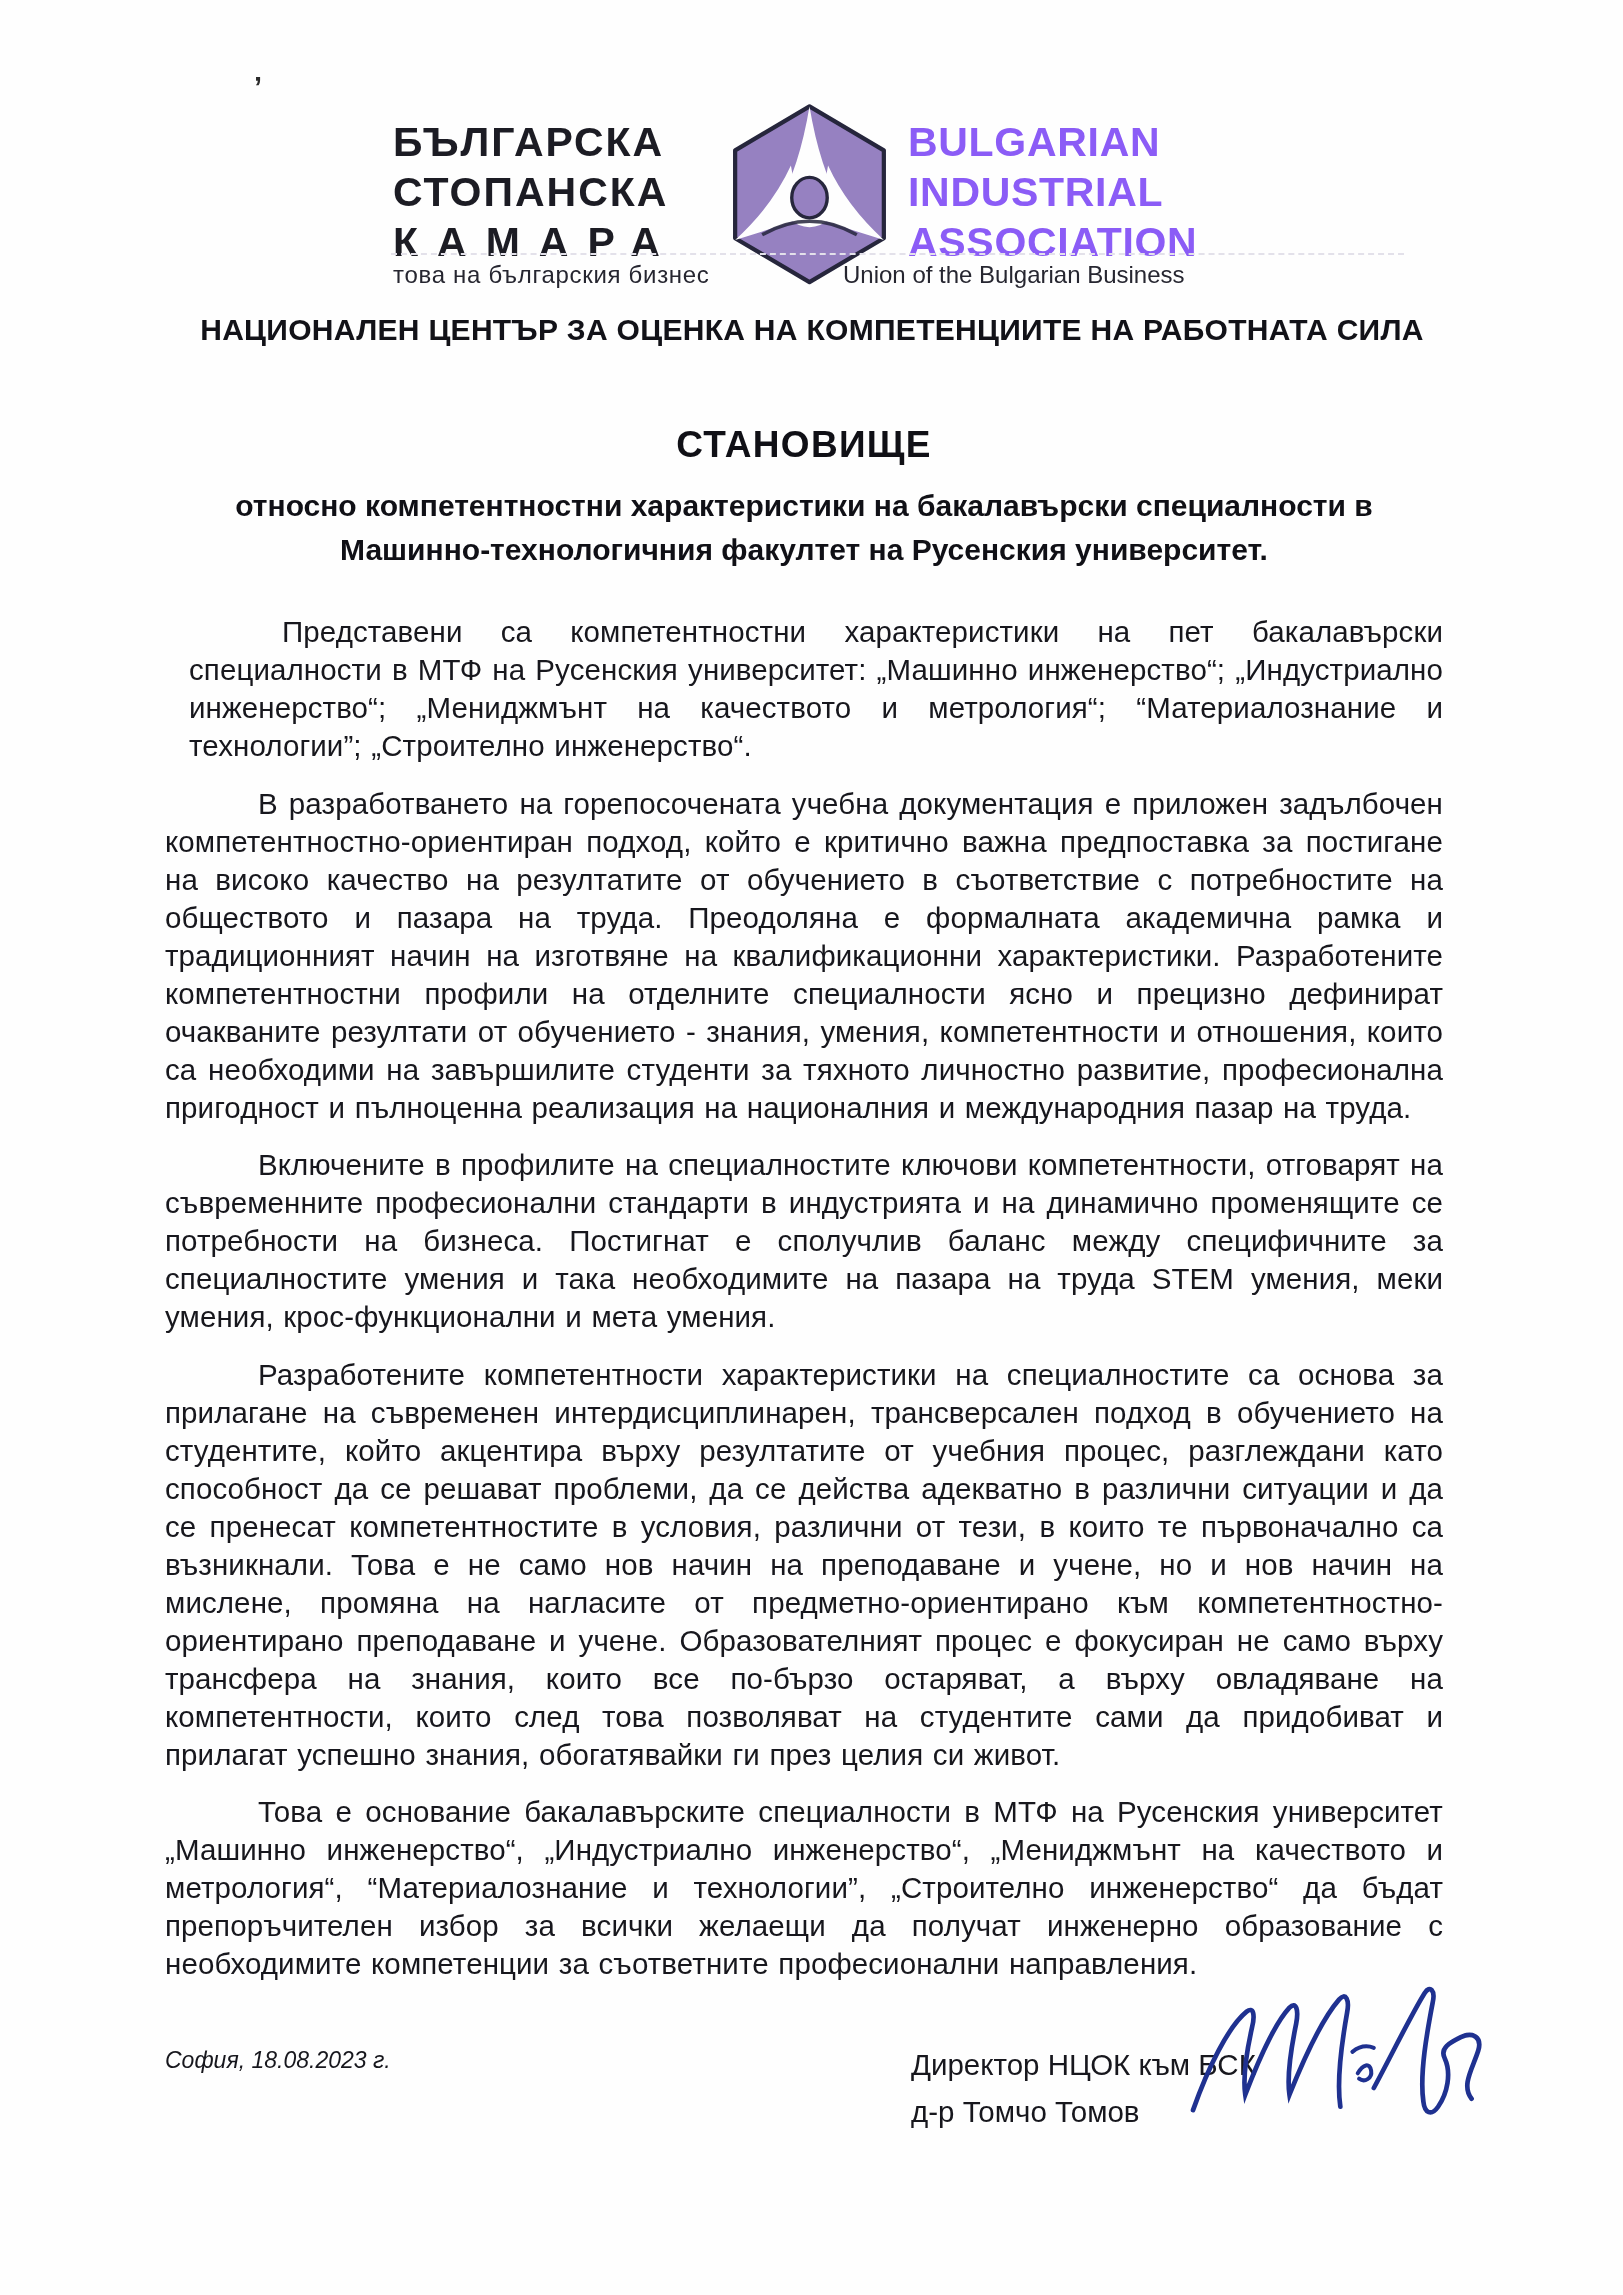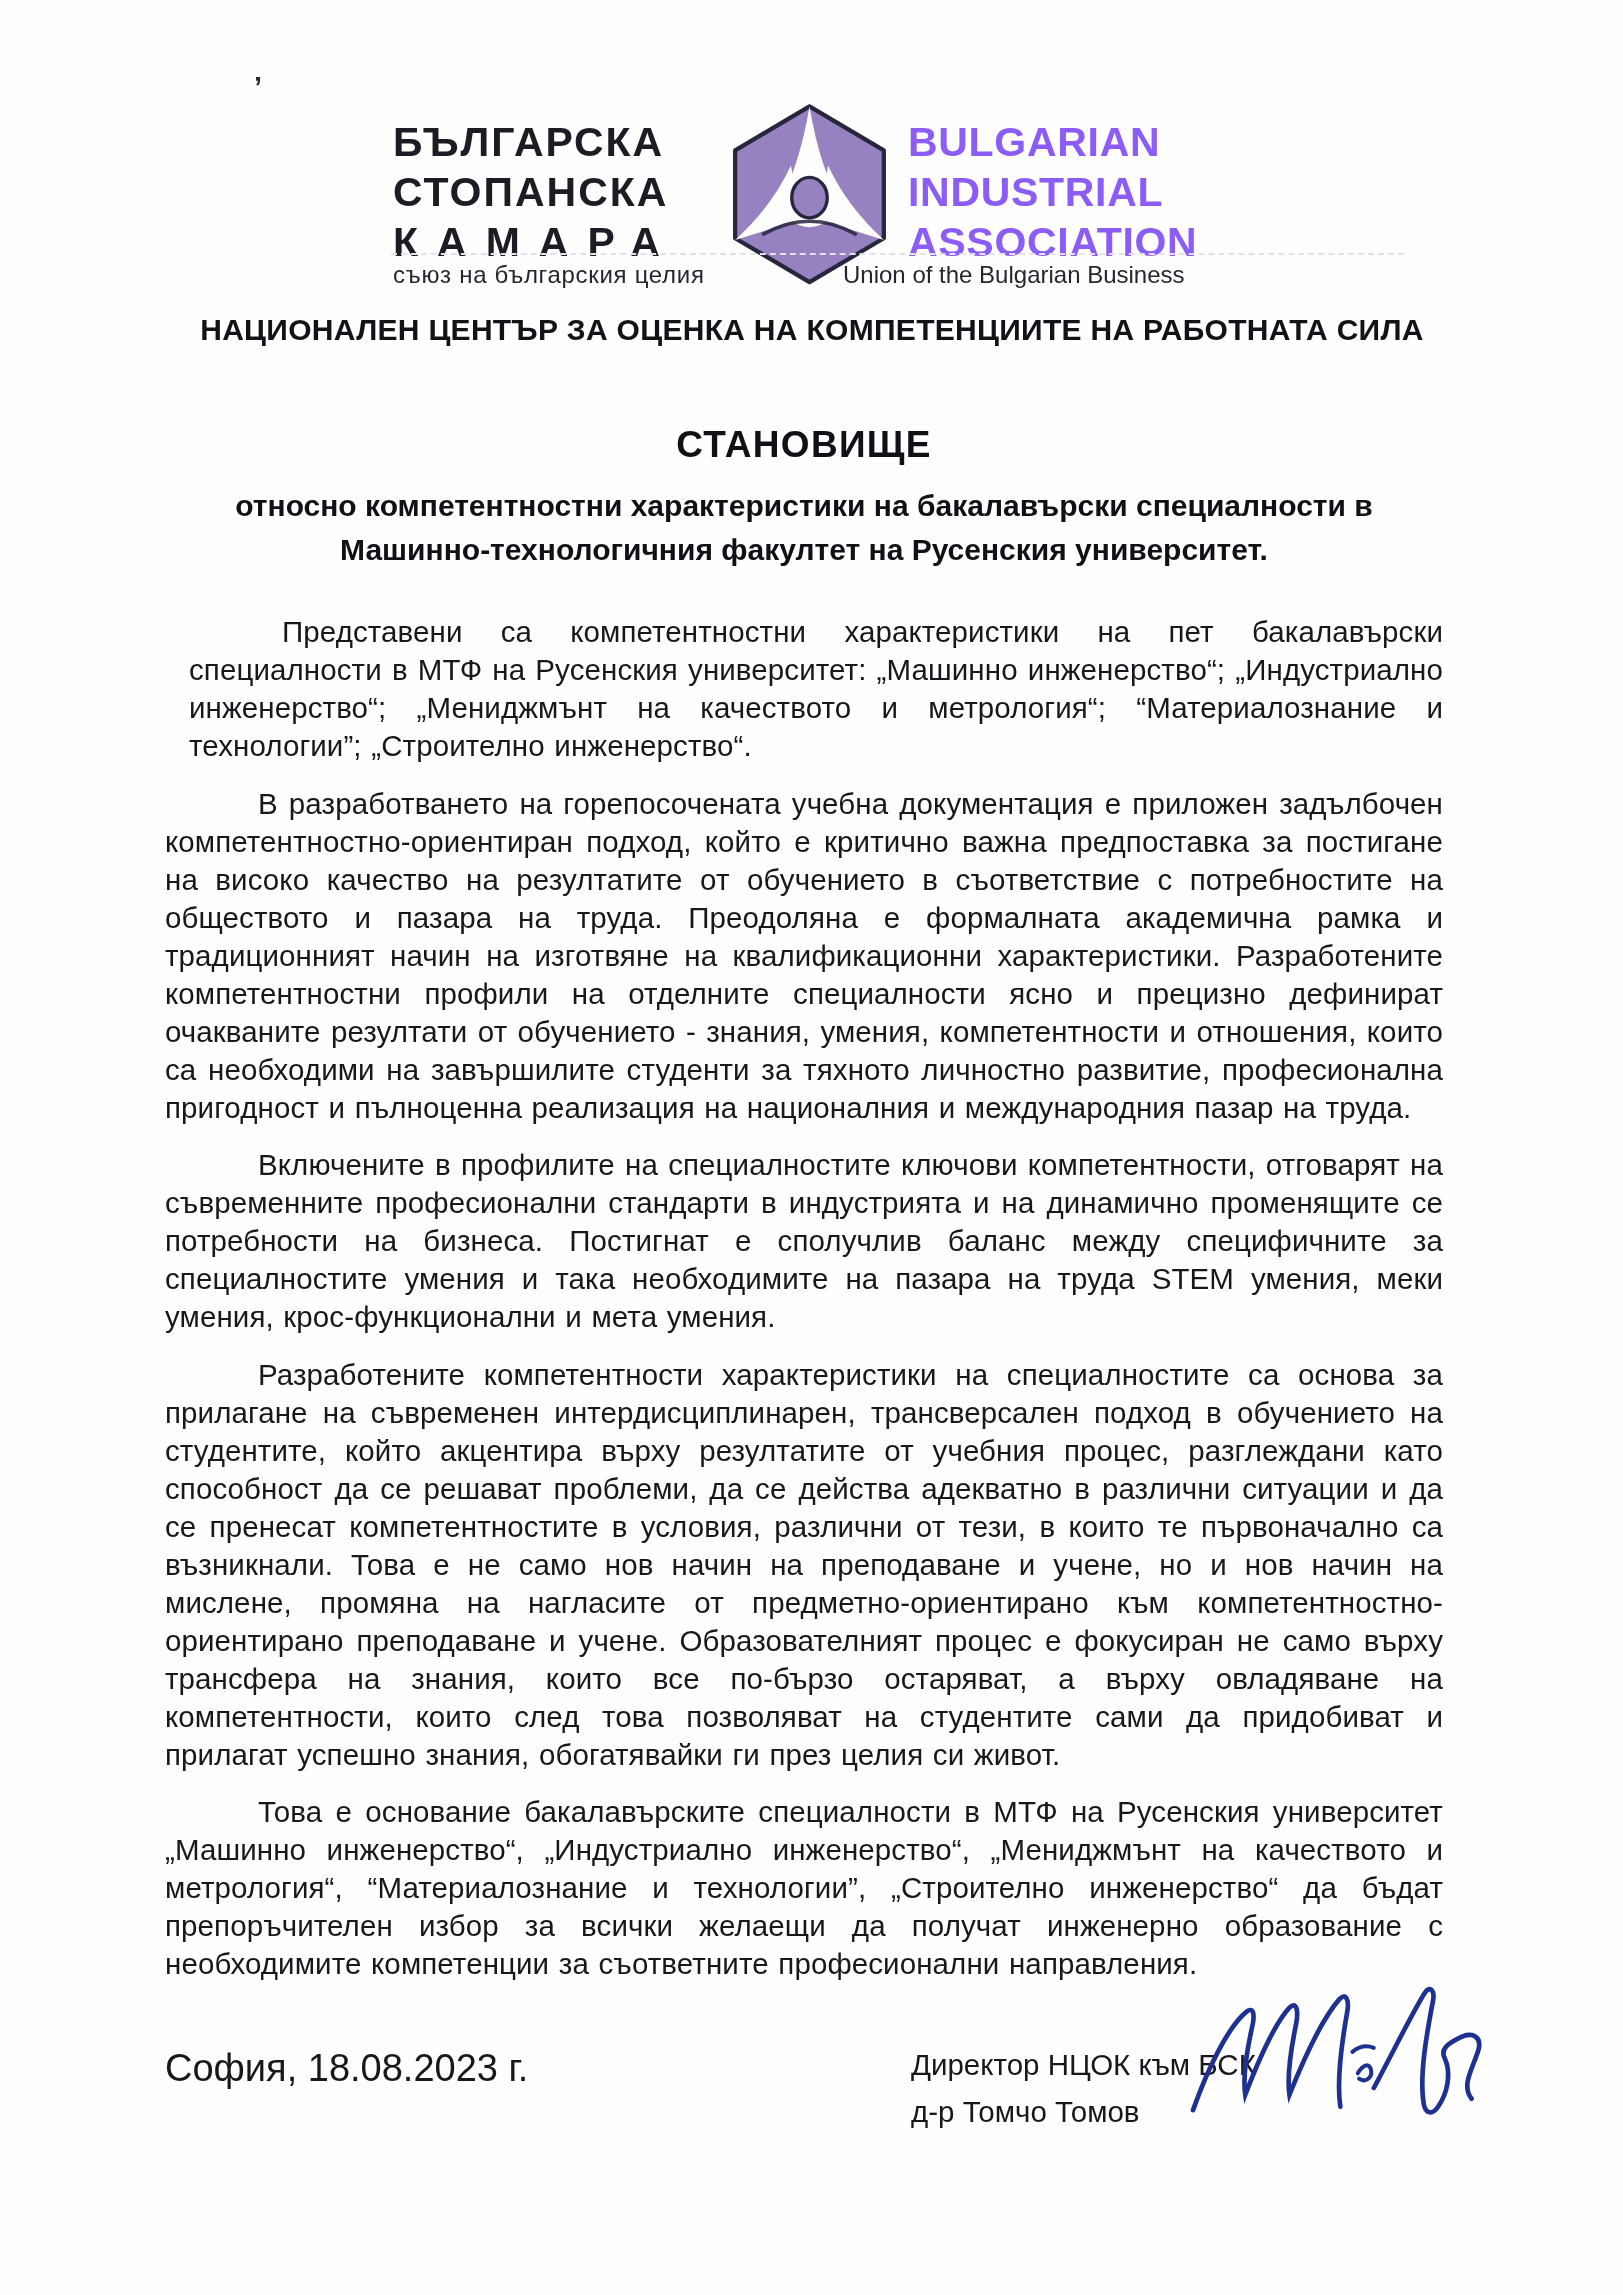--- a/index.html
+++ b/index.html
@@ -63,21 +63,21 @@
     text-align: justify; text-indent: 93px;
     color: #17171d;
     letter-spacing: 0.1px;
     word-spacing: 1.3px;
   }
   .doc p.body-par:first-of-type { margin-top: 0; margin-left: 24px; }
 
   
   .place-date {
     position: absolute; left: 165px; top: 2047px;
-    font-size: 38px; color: #17171d;
+    font-size: 23px; color: #17171d; font-style: italic;
   }
   .signer {
     position: absolute; left: 911px; top: 2041px;
     font-size: 29.5px; line-height: 47px; color: #17171d;
   }
   .signature-wrap {
     position: absolute; left: 1185px; top: 1971px; width: 308px; height: 151px;
   }
   .signature-wrap svg { width: 100%; height: 100%; }
 
@@ -123,21 +123,21 @@
     </div>
 
     <div class="org-en">
       <div>BULGARIAN</div>
       <div>INDUSTRIAL</div>
       <div>ASSOCIATION</div>
     </div>
 
     <div class="letterhead-rule"></div>
 
-    <div class="org-bg-sub">съюз на българския целия</div>
+    <div class="org-bg-sub">това на българския бизнес</div>
     <div class="org-en-sub">Union of the Bulgarian Business</div>
 
     <div class="center-title">НАЦИОНАЛЕН ЦЕНТЪР ЗА ОЦЕНКА НА КОМПЕТЕНЦИИТЕ НА РАБОТНАТА СИЛА</div>
   </div>
 
   <div class="doc">
     <h1 class="doc-title">СТАНОВИЩЕ</h1>
     <h2 class="doc-subtitle">относно компетентностни характеристики на бакалавърски специалности в Машинно-технологичния факултет на Русенския университет.</h2>
 
     <p class="body-par">Представени са компетентностни характеристики на пет бакалавърски специалности в МТФ на Русенския университет: „Машинно инженерство“; „Индустриално инженерство“; „Мениджмънт на качеството и метрология“; “Материалознание и технологии”; „Строително инженерство“.</p>

